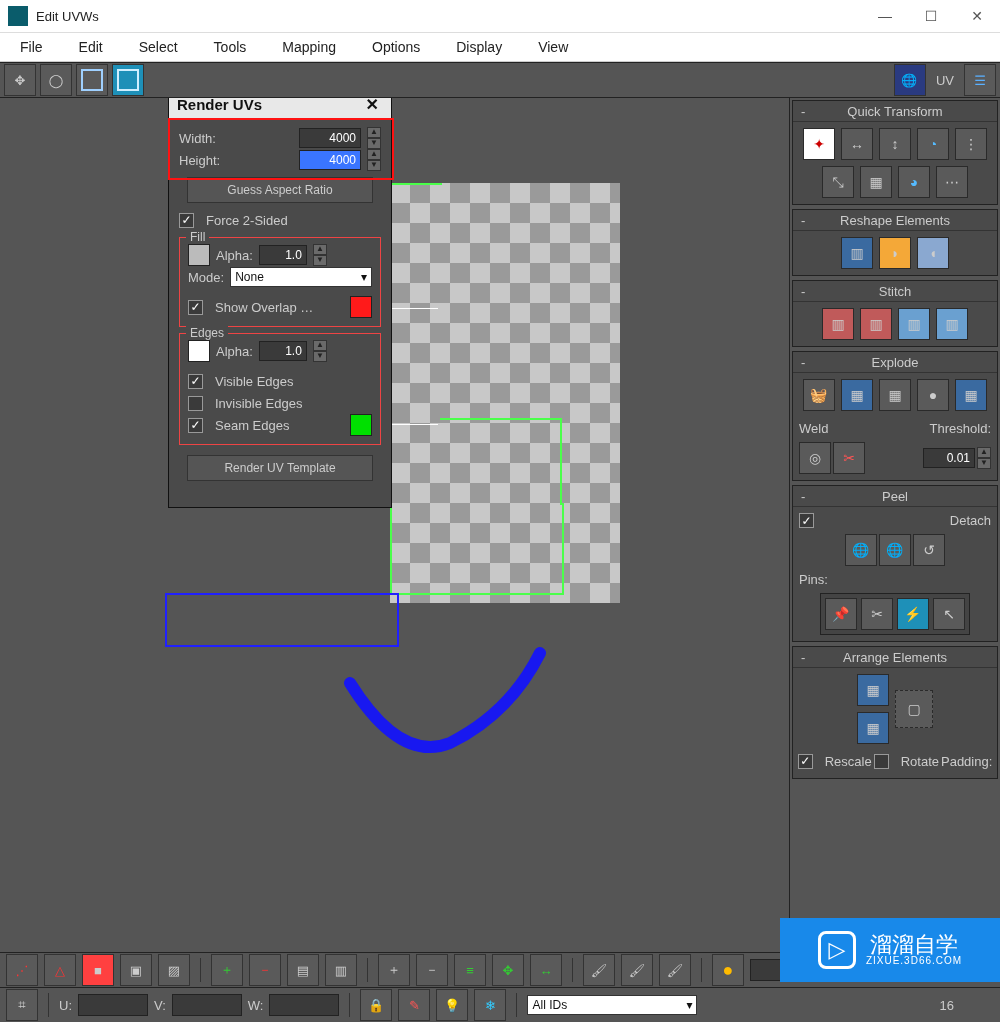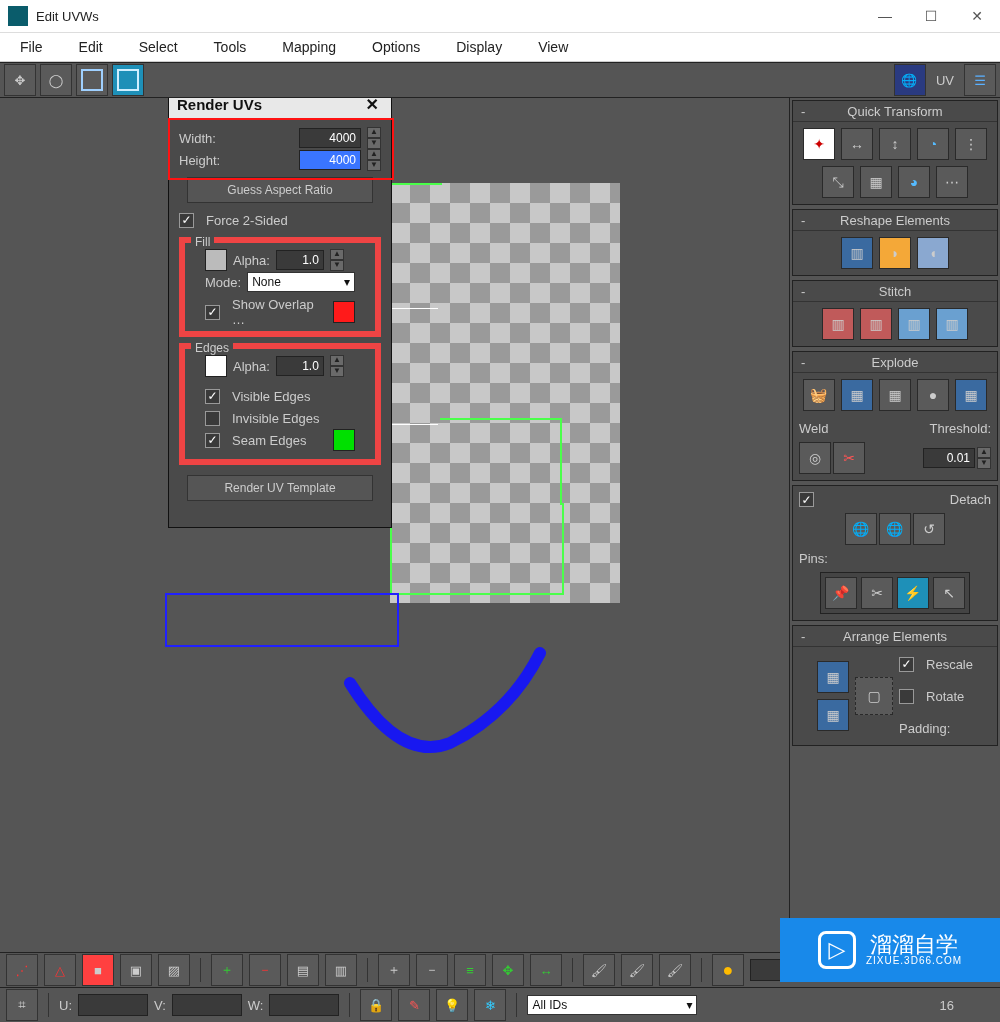--- a/index.html
+++ b/index.html
@@ -38,21 +38,21 @@
 .spinner{width:56px;height:18px;background:#3a3a3a;border:1px solid #222;color:#fff;font-size:12px;text-align:right;padding-right:4px;line-height:18px}
 .spinner.sel{background:#3a75ff;color:#fff}
 .spin-btn{width:14px;display:flex;flex-direction:column}
 .spin-btn div{height:9px;background:#6a6a6a;border:1px solid #333;font-size:8px;line-height:7px;text-align:center;color:#222}
 .redbox{position:absolute;left:168px;top:20px;width:222px;height:58px;border:2px solid #ff1212;pointer-events:none}
 .bluebox{position:absolute;left:165px;top:495px;width:230px;height:50px;border:2px solid #2020ff;pointer-events:none}
 .wide-btn{margin:6px 8px;height:24px;background:#555;border:1px solid #333;display:flex;align-items:center;justify-content:center;font-size:12px}
 .chk{width:13px;height:13px;border:1px solid #999;display:inline-flex;align-items:center;justify-content:center;font-size:11px;color:#fff;margin-right:6px;background:#3a3a3a}
 .chk.on:after{content:"✓";color:#fff;font-size:12px}
 .swatch{width:20px;height:20px;border:1px solid #222}
-.grp{border:6px solid #ef4444;margin:6px 0;padding:6px 20px 8px;position:relative}
+.grp{border:1px solid #ef4444;margin:6px 0;padding:6px 8px 8px;position:relative}
 .grp-t{position:absolute;top:-8px;left:6px;background:#4a4a4a;padding:0 4px;font-size:12px}
 .dd{height:18px;background:#fff;color:#111;font-size:12px;padding:0 4px;border:1px solid #333;display:flex;align-items:center;position:relative;min-width:80px}
 .dd:after{content:"▾";position:absolute;right:4px}
 .right-panels{width:210px;background:#555;border-left:1px solid #222;display:flex;flex-direction:column;overflow:hidden}
 .rp{background:#4a4a4a;margin:2px 2px;border:1px solid #222}
 .rp-h{height:20px;display:flex;align-items:center;justify-content:center;background:#4a4a4a;font-size:13px;border-bottom:1px solid #333;position:relative}
 .rp-h:before{content:"-";position:absolute;left:8px}
 .rp-b{padding:6px;display:flex;flex-wrap:wrap;gap:6px;align-items:center;justify-content:center}
 .ibtn{width:30px;height:30px;background:#5a5a5a;border:1px solid #2a2a2a;display:flex;align-items:center;justify-content:center;font-size:14px}
 .cb-dd{width:236px;height:22px;background:#fff;color:#111;font-size:13px;display:flex;align-items:center;padding:0 6px;border:1px solid #888;position:relative}
@@ -269,20 +269,21 @@
             <span style="flex:1"></span>
             <div class="spinner" style="width:46px">0.01</div>
             <div class="spin-btn">
                 <div>▲</div>
                 <div>▼</div>
               </div>
           </div>
         </div>
       </div>
       <div class="rp">
+        <div class="rp-h">Peel</div>
         <div class="rp-b" style="flex-direction:column">
           <div class="sub-row" style="justify-content:space-between">
             <span class="chk on"></span>
             <span>Detach</span>
           </div>
           <div class="sub-row" style="justify-content:center">
             <div class="ibtn">🌐</div>
             <div class="ibtn">🌐</div>
             <div class="ibtn">↺</div>
           </div>
@@ -298,21 +299,21 @@
         </div>
       </div>
       <div class="rp">
         <div class="rp-h">Arrange Elements</div>
         <div class="rp-b">
           <div style="display:flex;flex-direction:column;gap:6px">
             <div class="ibtn" style="background:#3a6aa0">▦</div>
             <div class="ibtn" style="background:#3a6aa0">▦</div>
           </div>
           <div class="ibtn" style="width:36px;height:36px;border-style:dashed">▢</div>
-          <div style="display:flex;flex-direction:column;gap:10px">
+          <div style="display:flex;gap:2px">
             <div class="row">
                 <span class="chk on"></span>
                 <span>Rescale</span>
               </div>
             <div class="row">
                 <span class="chk"></span>
                 <span>Rotate</span>
               </div>
             <div class="row">
                 <span>Padding:</span>

